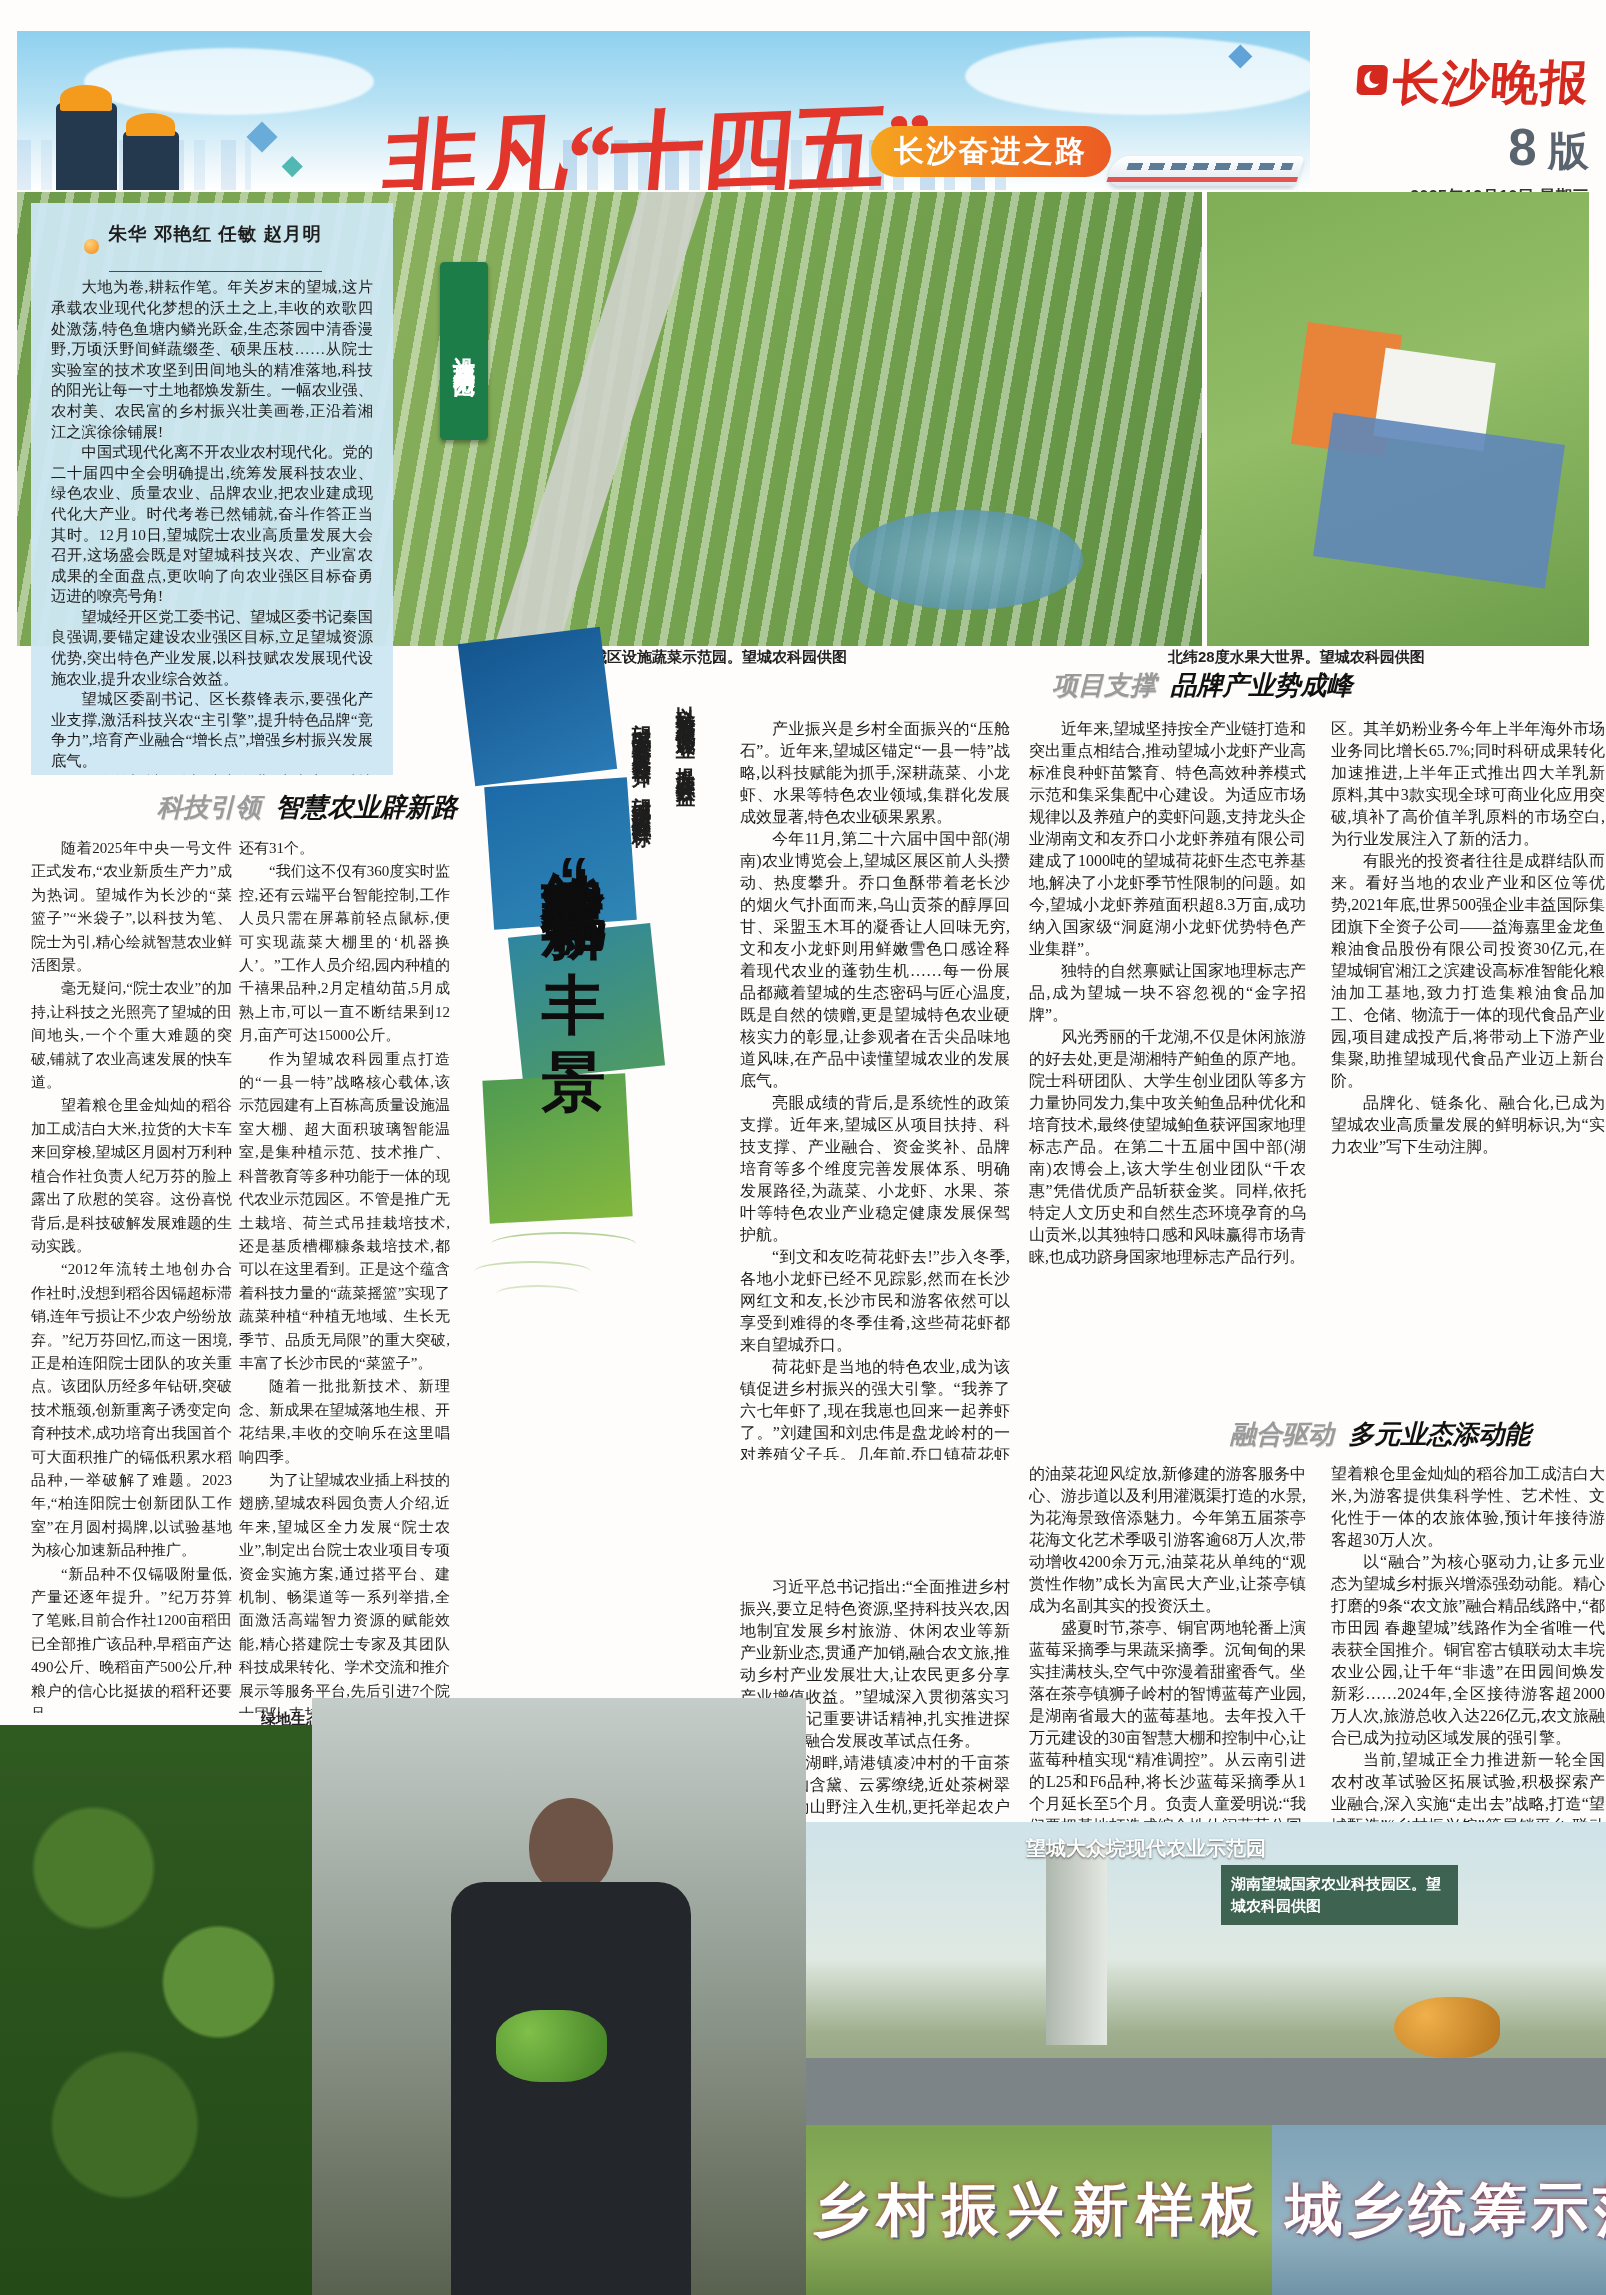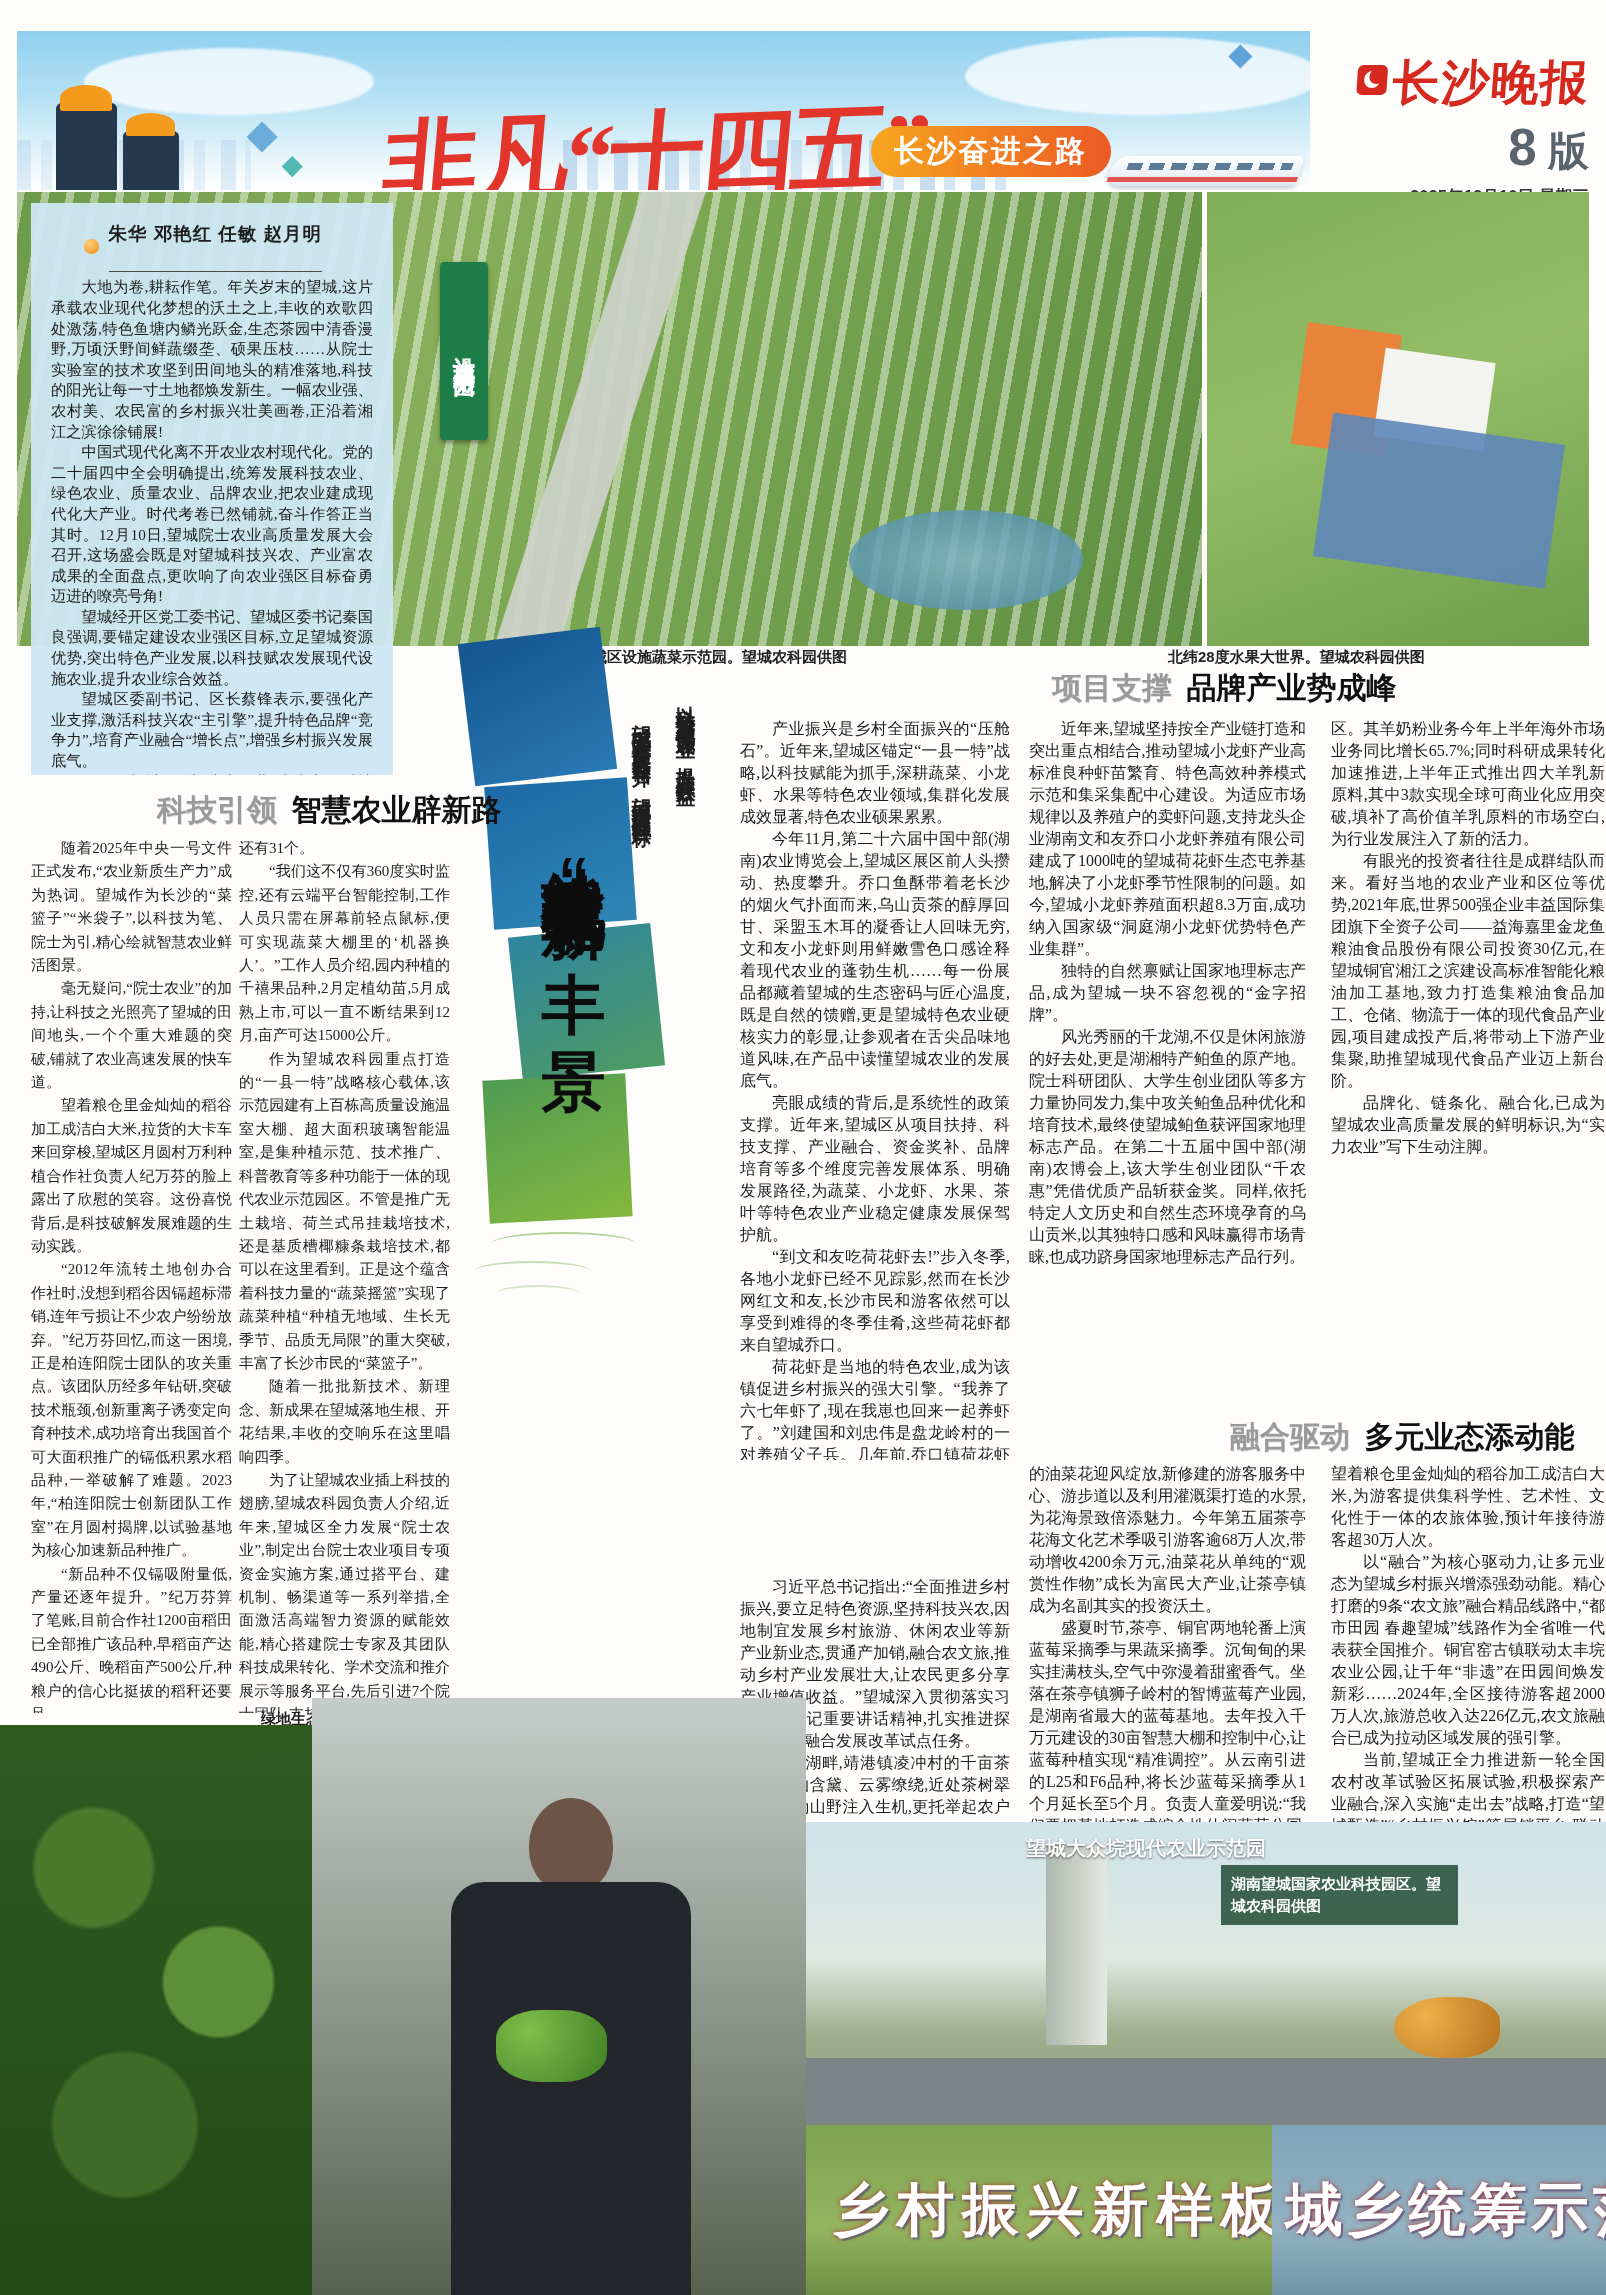--- a/index.html
+++ b/index.html
@@ -76,22 +76,22 @@
     font-family:"Liberation Serif","DejaVu Serif",serif;}
   .ripple{position:absolute;border-top:2.8px solid rgba(120,175,72,.55);border-radius:50%;}
   #main-title{left:531px;top:819px;height:870px;writing-mode:vertical-rl;text-orientation:upright;
     font-size:64px;font-weight:900;letter-spacing:3.3px;color:#0d0d0d;
     font-family:"Liberation Sans","DejaVu Sans",sans-serif;}
   .vsub{position:absolute;writing-mode:vertical-rl;text-orientation:upright;font-size:19.5px;
     font-weight:600;color:#1e1e1e;letter-spacing:2.8px;
     font-family:"Liberation Sans","DejaVu Sans",sans-serif;}
 
   
-  .sec-head{position:absolute;font-size:30px;font-weight:900;white-space:nowrap;
-    font-family:"Liberation Sans","DejaVu Sans",sans-serif;}
+  .sec-head{position:absolute;font-size:26px;font-weight:900;white-space:nowrap;
+    font-family:"Liberation Sans","DejaVu Sans",sans-serif;font-style:italic;}
   .sec-head .lab{color:#9a9a9a;margin-right:14.5px;text-shadow:0.6px 0.6px 0 #ddd;}
   .sec-head .tit{color:#111;}
   .col{position:absolute;overflow:hidden;text-align:justify;}
   .col p{margin:0;text-indent:2em;font-size:15px;line-height:23.4px;}
   .colR p{font-size:16px;line-height:22px;}
   .col p.cont{text-indent:0;}
 
   
   #ph-chili{left:0;top:1725px;width:312px;height:571px;overflow:hidden;
     background:radial-gradient(circle at 30% 25%,#4c7a2d 0 12%,transparent 13%),
@@ -109,21 +109,21 @@
   #ph-monu .tower{position:absolute;left:240px;top:22px;width:61px;height:201px;background:linear-gradient(90deg,#aeb7ad,#e4e8e2);}
   #ph-monu .road{position:absolute;left:0;bottom:0;width:100%;height:67px;background:#7c8488;}
   #ph-monu .ox{position:absolute;right:106px;bottom:67px;width:106px;height:61px;border-radius:50% 40% 40% 50%;
     background:radial-gradient(circle at 30% 30%,#f0b04a,#b5721c);}
   #park-sign{left:1026px;top:1835px;font-size:20px;color:#fff;font-weight:700;text-shadow:0 1.1px 2.2px rgba(0,0,0,.6);}
   #park-caption{left:1221px;top:1865px;width:217px;background:rgba(18,62,40,.78);color:#fff;
     padding:7.8px 10px;font-size:15px;font-weight:700;line-height:22px;}
   .slogan{position:absolute;top:2125px;height:171px;overflow:hidden;display:flex;align-items:center;
     justify-content:center;white-space:nowrap;color:#fff;font-weight:900;font-size:57px;
     font-family:"Liberation Sans","DejaVu Sans",sans-serif;
-    text-shadow:0 0 5.6px rgba(180,40,40,.9),2.2px 2.2px 0 rgba(30,90,160,.55);padding-left:20px;}
+    text-shadow:0 0 5.6px rgba(180,40,40,.9),2.2px 2.2px 0 rgba(30,90,160,.55);}
   #slogan-left{left:806px;width:466px;letter-spacing:7.8px;
     background:linear-gradient(180deg,#7ca352 0%,#94b45f 60%,#6b8f45 100%);}
   #slogan-right{left:1272px;width:334px;letter-spacing:4.5px;justify-content:flex-start;padding-left:13.4px;
     background:linear-gradient(180deg,#7fa3b8 0%,#93b3c2 60%,#6f93a6 100%);}
   #chili-caption{left:261px;top:1710px;font-size:15px;font-weight:700;color:#222;}
 </style>
 </head>
 <body>
 
 <div id="page">

